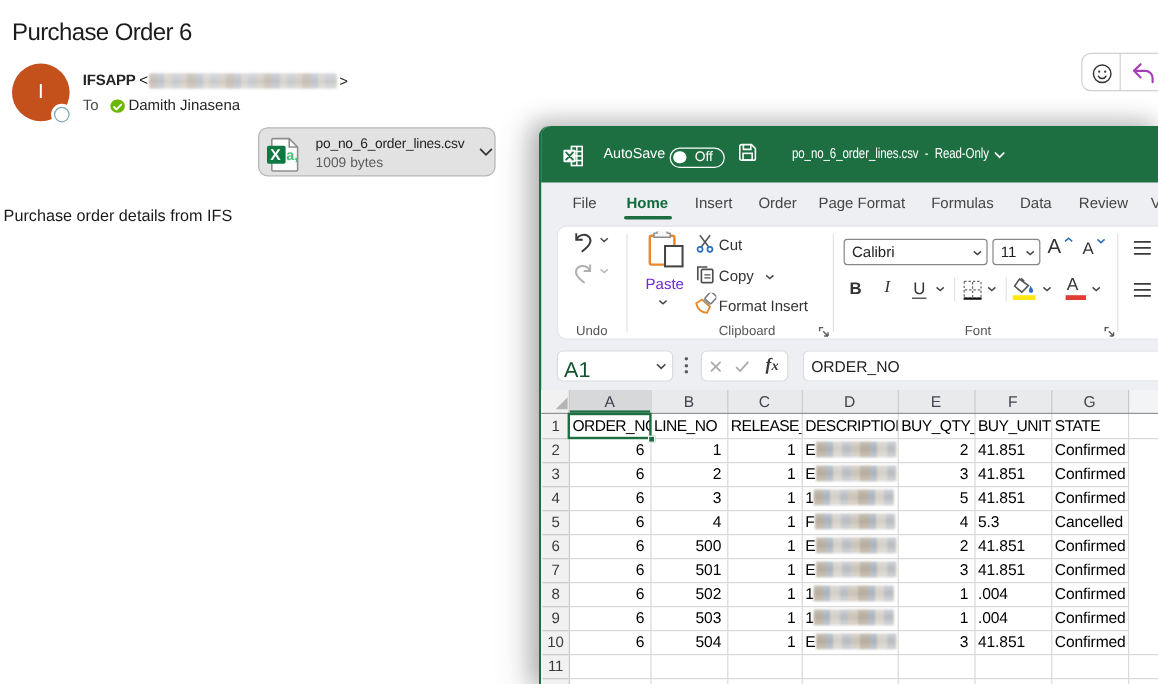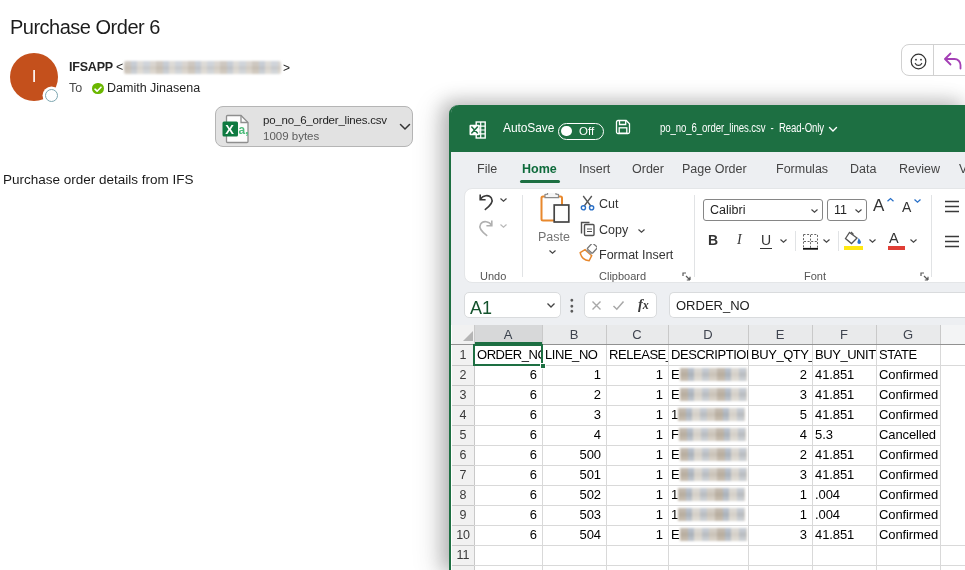--- a/index.html
+++ b/index.html
@@ -148,21 +148,21 @@
       <div class="abs tb-txt" style="left:209px;top:16px;transform:scaleX(0.8);transform-origin:0 0">po_no_6_order_lines.csv&nbsp; -&nbsp; Read-Only</div>
       <svg class="abs" style="left:377px;top:21px" width="10" height="7" viewBox="0 0 10 7">
           <path d="M1.5 1.5 L5 5 L8.5 1.5" stroke="#fff" stroke-width="1.4" fill="none" stroke-linecap="round"></path>
         </svg>
     </div>
     <div class="abs" id="tabs">
       <span class="tab" style="left:26px">File</span>
       <span class="tab home" style="left:71px">Home</span>
       <span class="tab" style="left:128px">Insert</span>
       <span class="tab" style="left:181px">Order</span>
-      <span class="tab" style="left:231px">Page Order</span>
+      <span class="tab" style="left:231px">Page Format</span>
       <span class="tab" style="left:325px">Formulas</span>
       <span class="tab" style="left:399px">Data</span>
       <span class="tab" style="left:448px">Review</span>
       <span class="tab" style="left:508px">V</span>
       <div class="abs home-bar"></div>
     </div>
     <div class="abs" id="ribbon">
 
       <svg class="abs" style="left:11px;top:3px" width="20" height="19" viewBox="0 0 20 19">
         <path d="M4.2 2.4 L4.2 7.8 L9.6 7.8" fill="none" stroke="#3a3a3a" stroke-width="1.6" stroke-linejoin="miter"></path>
@@ -179,21 +179,21 @@
           <path d="M1.5 1.5 L4.5 4.2 L7.5 1.5" stroke="#b8b8b8" stroke-width="1.2" fill="none"></path>
         </svg>
       <div class="rb-label" style="left:15px">Undo</div>
       <div class="rb-sep" style="left:57px"></div>
 
       <svg class="abs" style="left:74px;top:4px" width="32" height="31" viewBox="0 0 32 31">
         <rect x="2.5" y="3.5" width="20.5" height="24" rx="1.5" fill="none" stroke="#e8882d" stroke-width="2"></rect>
         <path d="M8.5 1.2 a2.2 2.2 0 0 1 8.5 0 l2.5 .3 v3.2 h-13.5 v-3.2 z" fill="#f6f6f6" stroke="#8a8a8a" stroke-width="1.2"></path>
         <rect x="15.2" y="12" width="14.6" height="17" fill="#fff" stroke="#454545" stroke-width="1.7"></rect>
       </svg>
-      <div class="abs" style="left:73px;top:41px;font-size:12.5px;color:#737373">Paste</div>
+      <div class="abs" style="left:73px;top:41px;font-size:12.5px;color:#6d28d9">Paste</div>
       <svg class="abs" style="left:83px;top:60px" width="9" height="6" viewBox="0 0 9 6">
           <path d="M1.5 1.5 L4.5 4.2 L7.5 1.5" stroke="#444" stroke-width="1.2" fill="none"></path>
         </svg>
 
       <svg class="abs" style="left:115px;top:6px" width="15" height="16" viewBox="0 0 15 16">
         <path d="M3.2 1 L10.8 11" stroke="#555" stroke-width="1.3"></path>
         <path d="M11.8 1 L4.2 11" stroke="#555" stroke-width="1.3"></path>
         <circle cx="3.4" cy="12.8" r="2.1" fill="none" stroke="#2970c8" stroke-width="1.4"></circle>
         <circle cx="11.6" cy="12.8" r="2.1" fill="none" stroke="#2970c8" stroke-width="1.4"></circle>
       </svg>

